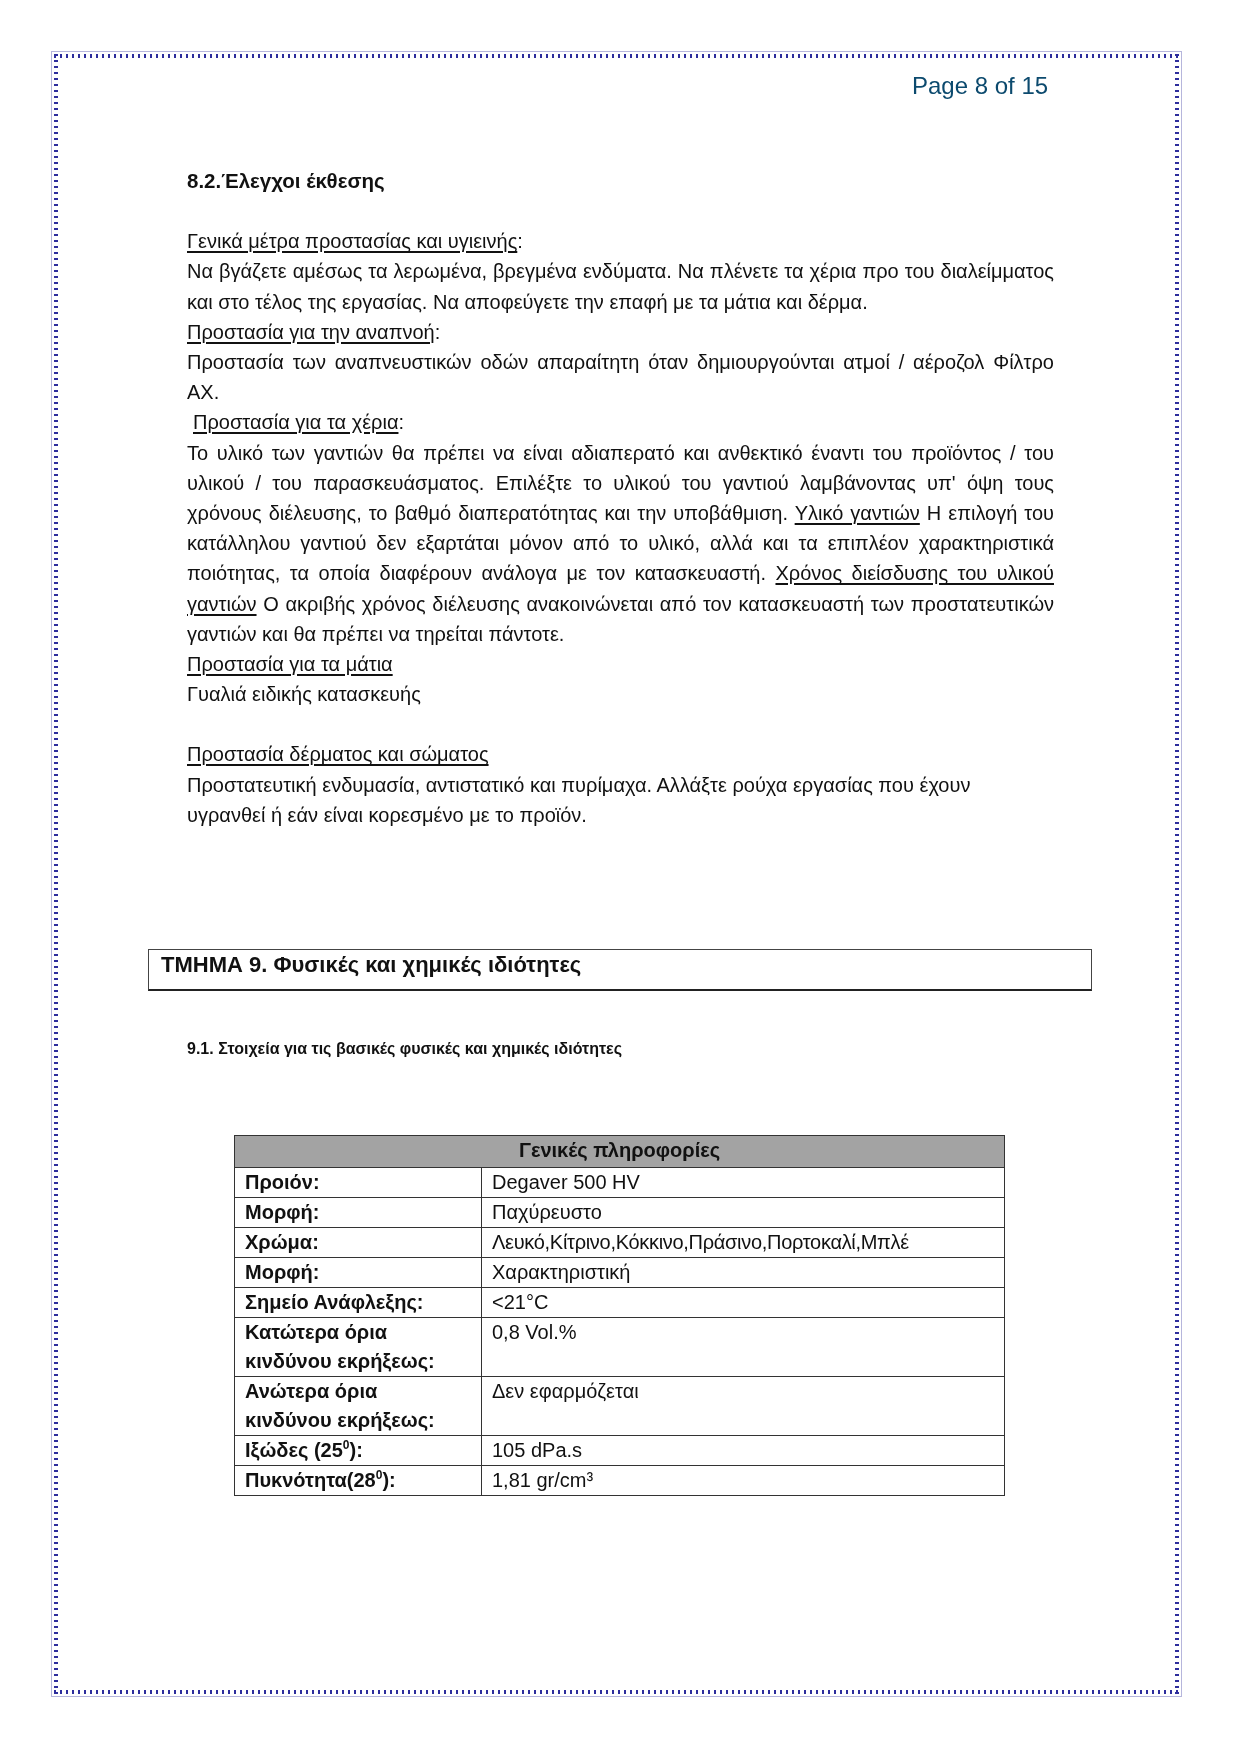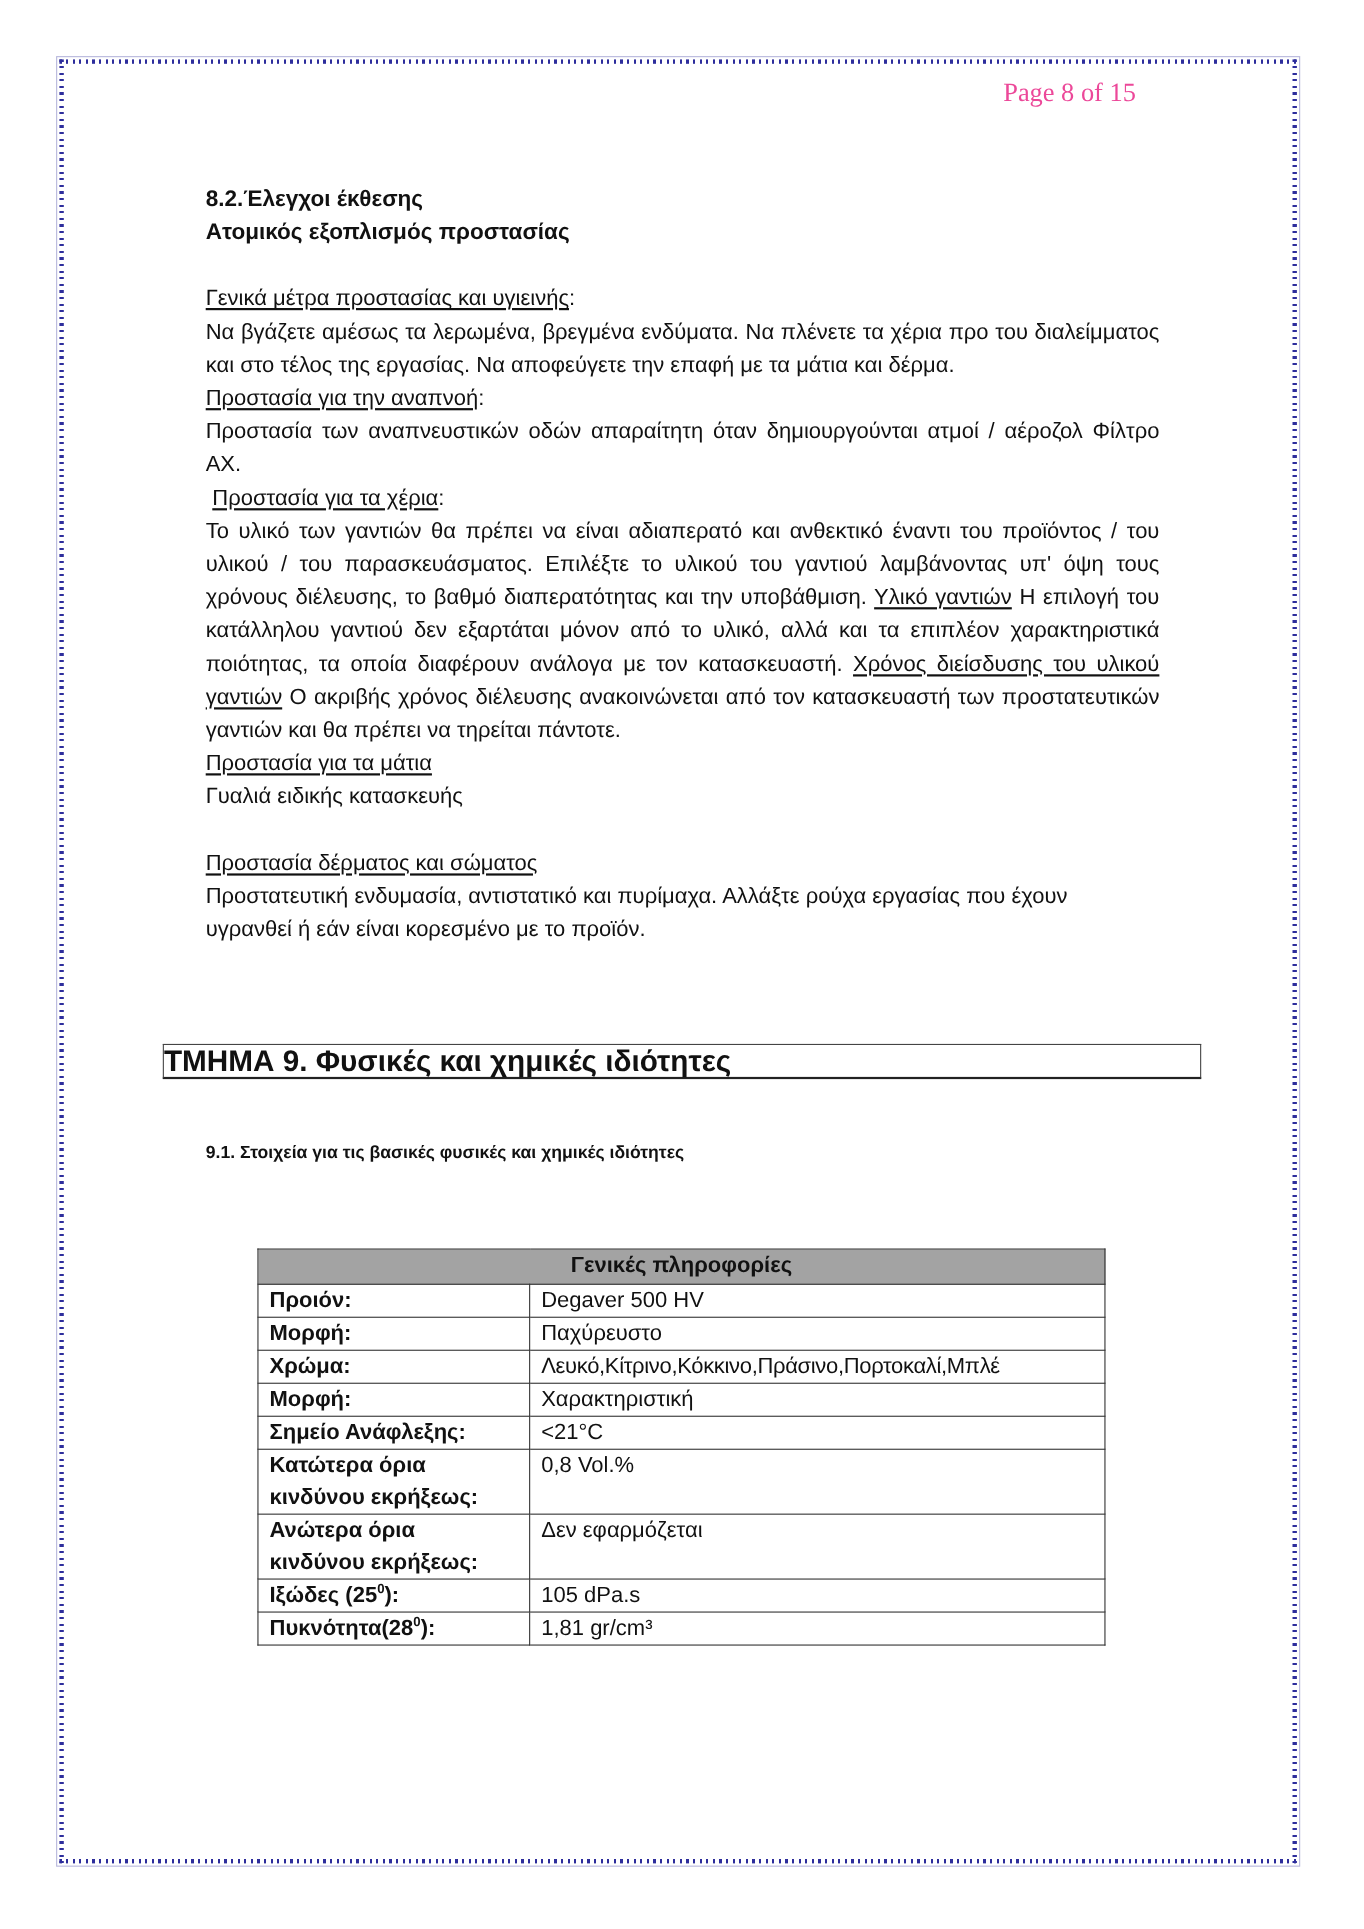--- a/index.html
+++ b/index.html
@@ -7,49 +7,48 @@
            font-family: "Liberation Sans", "DejaVu Sans", sans-serif; color: #111; }
     .page-border { position: absolute; left: 50px; top: 50px; width: 1133px; height: 1648px;
       border: 4px solid transparent;
       background:
         repeating-linear-gradient(90deg, #2d2d9c 0 2px, transparent 2px 6px) top left / 100% 4px no-repeat,
         repeating-linear-gradient(90deg, #2d2d9c 0 2px, transparent 2px 6px) bottom left / 100% 4px no-repeat,
         repeating-linear-gradient(180deg, #2d2d9c 0 2px, transparent 2px 6px) top left / 4px 100% no-repeat,
         repeating-linear-gradient(180deg, #2d2d9c 0 2px, transparent 2px 6px) top right / 4px 100% no-repeat;
       box-sizing: border-box;
       outline: 1px solid rgba(45,45,156,0.35); outline-offset: -2px; }
-    .page-number { position: absolute; top: 72px; left: 912px; font-family: Liberation Serif, serif;
-      font-size: 24px; color: #ec4899; }
+    .page-number { position: absolute; top: 72px; left: 912px; font-family: Liberation Sans, sans-serif;
+      font-size: 24px; color: #0c4a6e; }
     .content { position: absolute; left: 187px; top: 166px; width: 867px; font-size: 20px; line-height: 30.2px; }
     .h-bold { font-weight: bold; font-size: 20.5px; }
     .ul { text-decoration: underline; text-underline-offset: 3px; }
     .justify { text-align: justify; text-align-last: left; }
     .blank { height: 30px; }
-    .section-box { position: absolute; left: 148px; top: 949px; width: 944px; height: 32px;
+    .section-box { position: absolute; left: 148px; top: 949px; width: 944px; height: 42px;
       border: 1.5px solid #444; border-bottom: 2px solid #222; box-sizing: border-box;
-      padding: 1px 0; font-weight: bold; font-size: 27px; line-height: 28px; }
+      padding: 1px 12px; font-weight: bold; font-size: 22px; line-height: 28px; }
     .sub-heading { position: absolute; left: 187px; top: 1040px; font-weight: bold; font-size: 16px; }
     table.props { position: absolute; left: 234px; top: 1135px; width: 771px; border-collapse: collapse;
       font-size: 20px; }
     table.props td, table.props th { border: 1.5px solid #333; padding: 0 10px; vertical-align: top; line-height: 29px; }
     table.props th { background: #a3a3a3; font-weight: bold; text-align: center; height: 31px; }
     table.props td.label { width: 226px; font-weight: bold; }
     table.props td.value { }
     sup { font-size: 12px; line-height: 0; }
   </style>
 </head>
 <body>
 
 <div class="page-border"></div>
 
 <div class="page-number">Page 8 of 15</div>
 
 <div class="content">
   <div class="h-bold">8.2.Έλεγχοι έκθεσης</div>
-  <div class="h-bold">Ατομικός εξοπλισμός προστασίας</div>
   <div class="blank"></div>
 
   <div><span class="ul">Γενικά μέτρα προστασίας και υγιεινής</span><span>:</span></div>
   <div class="justify"> Να βγάζετε αμέσως τα λερωμένα, βρεγμένα ενδύματα. Να πλένετε τα χέρια προ του διαλείμματος και στο τέλος της εργασίας. Να αποφεύγετε την επαφή με τα μάτια και δέρμα.</div>
 
   <div><span class="ul">Προστασία για την αναπνοή</span><span>:</span></div>
   <div class="justify">Προστασία των αναπνευστικών οδών απαραίτητη όταν δημιουργούνται ατμοί / αέροζολ Φίλτρο ΑΧ.</div>
 
   <div style="padding-left:6px;"><span class="ul">Προστασία για τα χέρια</span><span>:</span></div>
   <div class="justify"><span> Το υλικό των γαντιών θα πρέπει να είναι αδιαπερατό και ανθεκτικό έναντι του προϊόντος / του υλικού / του παρασκευάσματος. Επιλέξτε το υλικού του γαντιού λαμβάνοντας υπ' όψη τους χρόνους διέλευσης, το βαθμό διαπερατότητας και την υποβάθμιση.  </span><span class="ul">Υλικό γαντιών</span><span> Η επιλογή του κατάλληλου γαντιού δεν εξαρτάται μόνον από το υλικό, αλλά και τα επιπλέον χαρακτηριστικά ποιότητας, τα οποία διαφέρουν ανάλογα με τον κατασκευαστή. </span><span class="ul"> Χρόνος διείσδυσης του υλικού γαντιών</span> <span>Ο ακριβής χρόνος διέλευσης ανακοινώνεται από τον κατασκευαστή των προστατευτικών γαντιών και θα πρέπει να τηρείται πάντοτε.</span></div>

